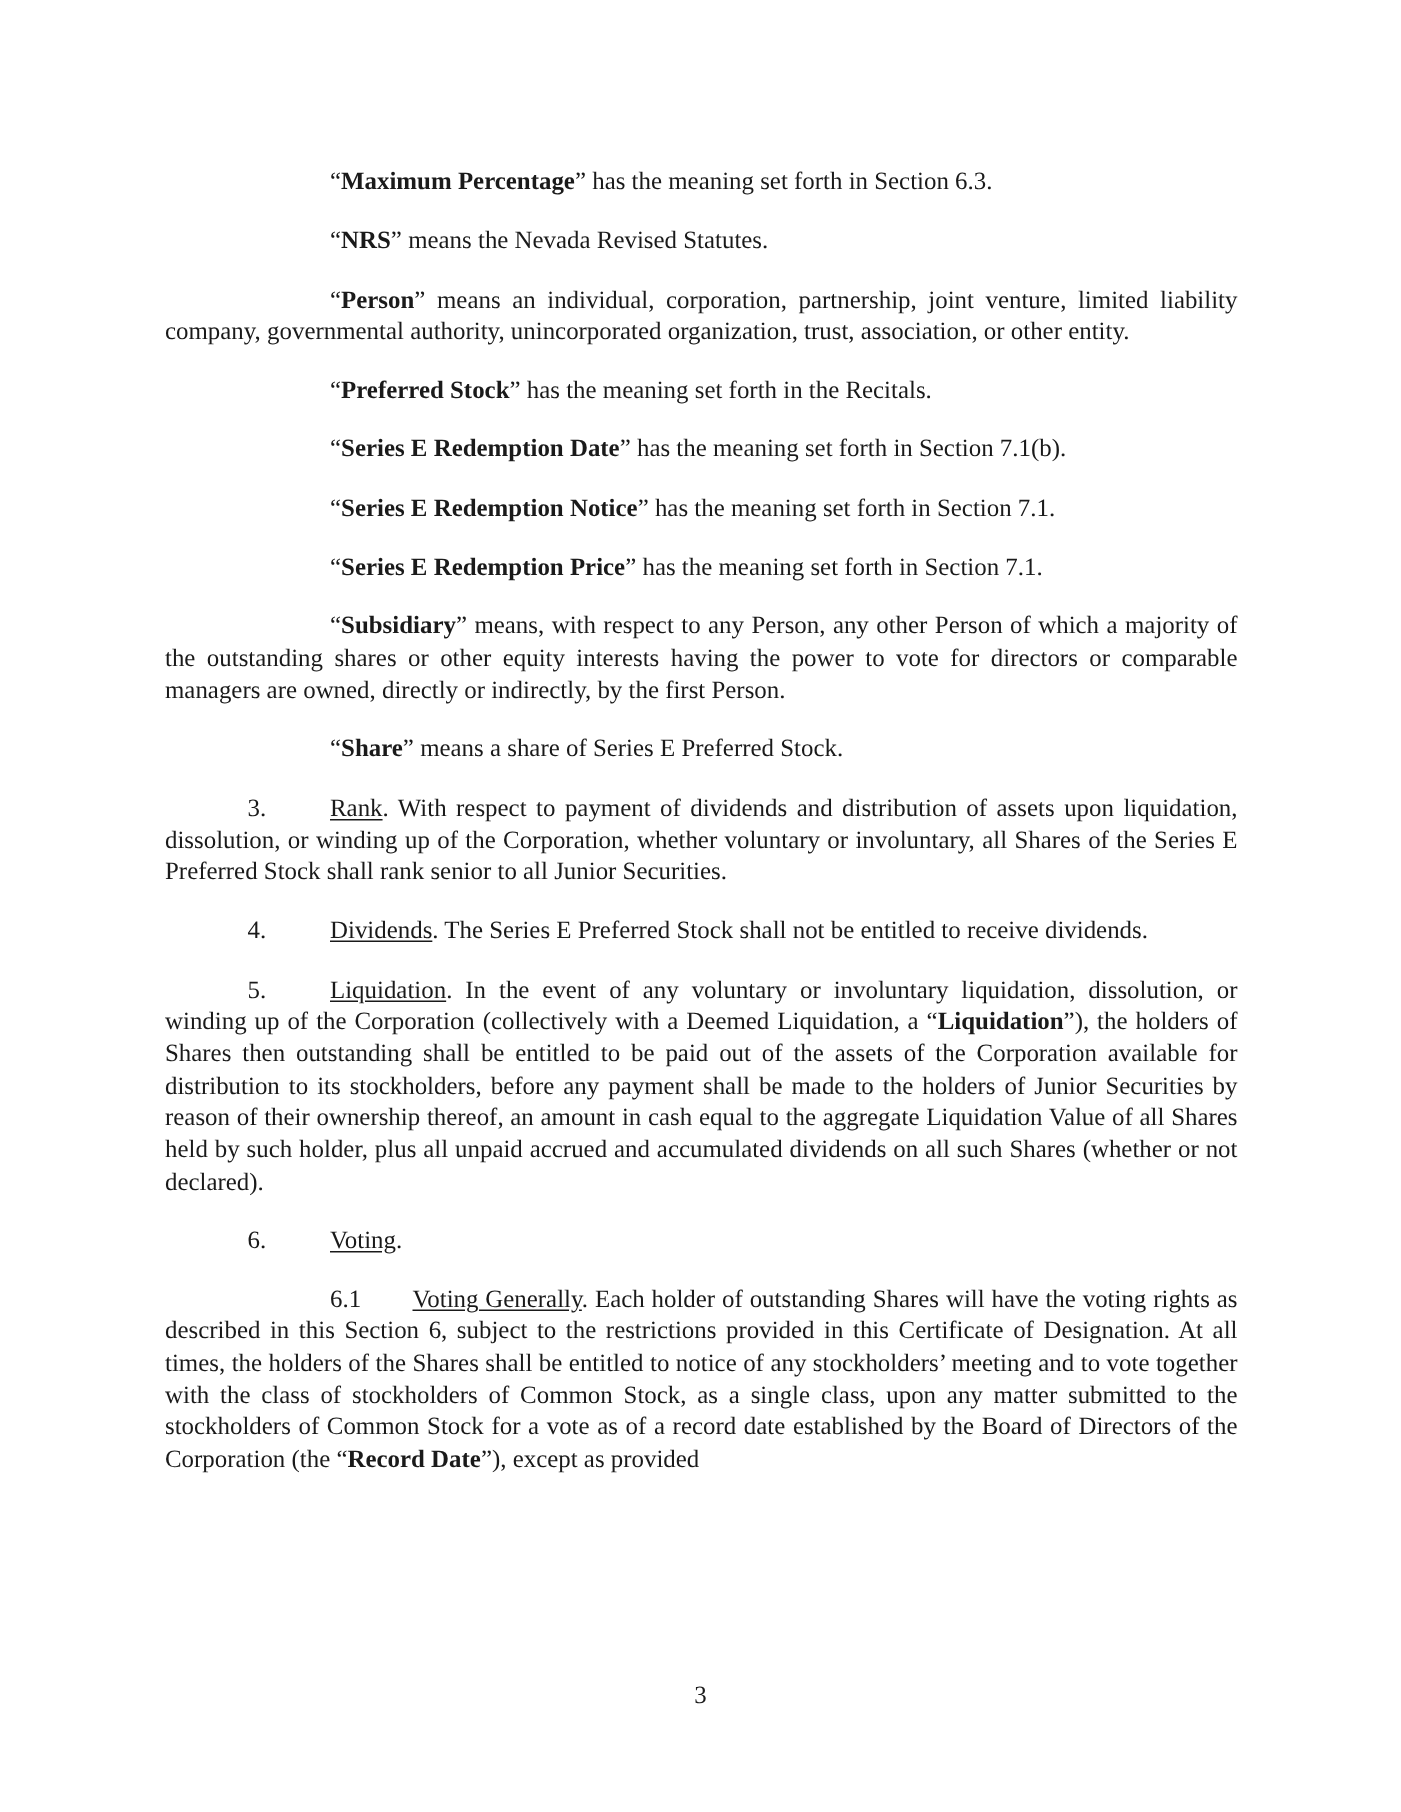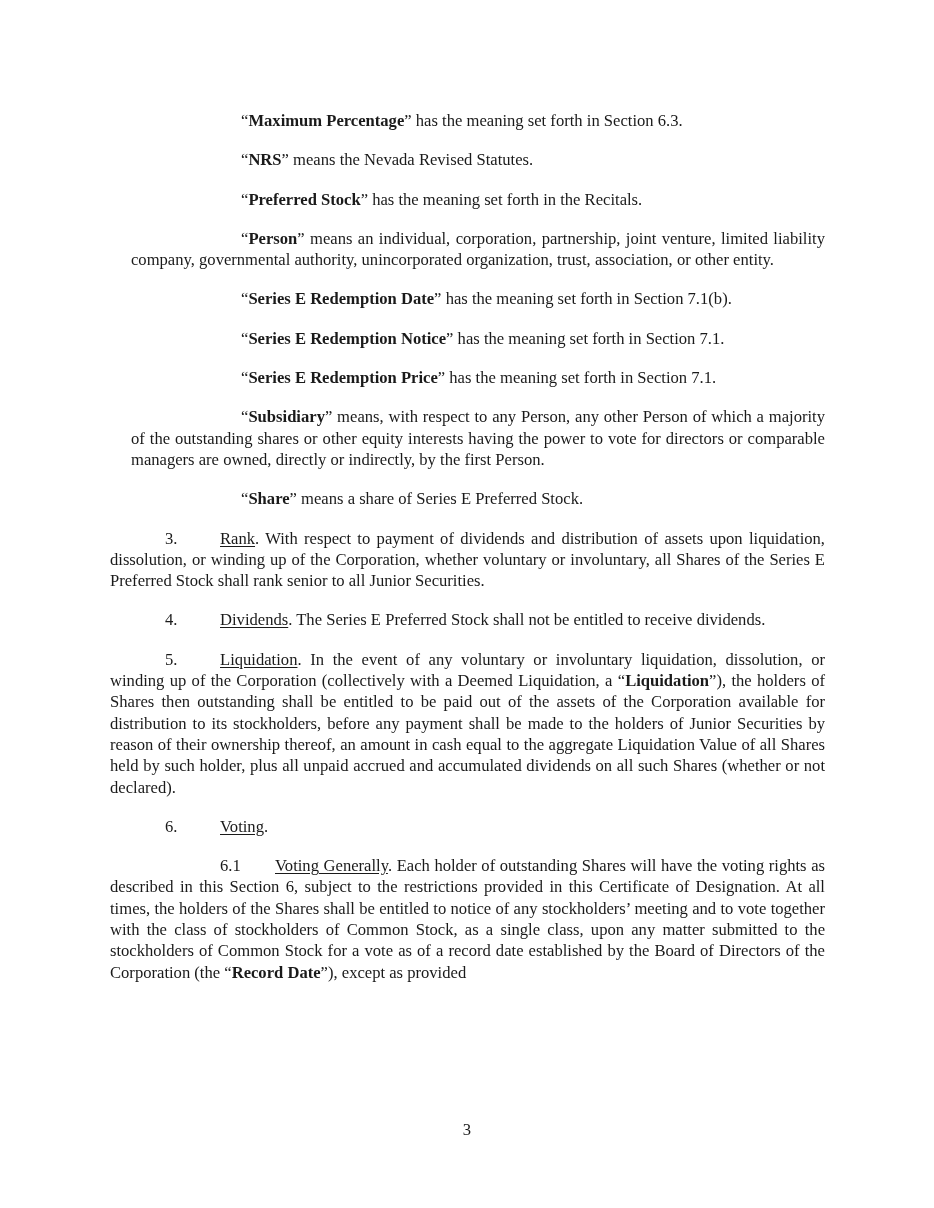--- a/index.html
+++ b/index.html
@@ -3,43 +3,43 @@
 <meta charset="utf-8">
 <style>
   html, body { margin: 0; padding: 0; background: #ffffff; }
   body { width: 934px; height: 1208px; position: relative; overflow: hidden; }
   .page {
     position: absolute; left: 110px; top: 110px; width: 715px;
     font-family: "Liberation Serif", "DejaVu Serif", serif;
     font-size: 16.6px; line-height: 21.3px; color: #1a1a1a;
   }
   .p { margin: 0 0 18px 0; text-align: justify; text-align-last: left; }
-  .p.def { text-indent: 110px; margin-left: 21px; }
+  .p.def { text-indent: 110px; }
   .p.num { text-indent: 55px; margin-top: 12px; }
   .p.sub { text-indent: 110px; }
   .n { display: inline-block; text-indent: 0; width: 55px; }
   .sn { display: inline-block; text-indent: 0; width: 55px; }
   b { font-weight: bold; }
   u { text-decoration: underline; text-underline-offset: 2px; }
   .hl { background: #d9d9d9; }
   .pageno {
     position: absolute; top: 1120px; left: 0; width: 934px; text-align: center;
     font-family: "Liberation Serif", "DejaVu Serif", serif; font-size: 16.6px; color: #1a1a1a;
   }
 </style>
 </head>
 <body>
 
 <div class="page">
 
   <div id="defs">
       <p class="p def"><span>“</span><b>Maximum Percentage</b><span>”</span><span> has the meaning set forth in Section 6.3.</span></p>
       <p class="p def"><span>“</span><b>NRS</b><span>”</span><span> means the Nevada Revised Statutes.</span></p>
+      <p class="p def"><span>“</span><b>Person</b><span>”</span><span> means an individual, corporation, partnership, joint venture, limited liability company, governmental authority, unincorporated organization, trust, association, or other entity.</span></p>
       <p class="p def"><span>“</span><b>Preferred Stock</b><span>”</span><span> has the meaning set forth in the Recitals.</span></p>
-      <p class="p def"><span>“</span><b>Person</b><span>”</span><span> means an individual, corporation, partnership, joint venture, limited liability company, governmental authority, unincorporated organization, trust, association, or other entity.</span></p>
       <p class="p def"><span>“</span><b>Series E Redemption Date</b><span>”</span><span> has the meaning set forth in Section 7.1(b).</span></p>
       <p class="p def"><span>“</span><b>Series E Redemption Notice</b><span>”</span><span> has the meaning set forth in Section 7.1.</span></p>
       <p class="p def"><span>“</span><b>Series E Redemption Price</b><span>”</span><span> has the meaning set forth in Section 7.1.</span></p>
       <p class="p def"><span>“</span><b>Subsidiary</b><span>”</span><span> means, with respect to any Person, any other Person of which a majority of the outstanding shares or other equity interests having the power to vote for directors or comparable managers are owned, directly or indirectly, by the first Person.</span></p>
       <p class="p def"><span>“</span><b>Share</b><span>”</span><span> means a share of Series E Preferred Stock.</span></p>
     </div>
 
   <p class="p num"><span class="n">3.</span><u>Rank</u><span>. With respect to payment of dividends and distribution of assets upon liquidation, dissolution, or winding up of the Corporation, whether voluntary or involuntary, all Shares of the Series E Preferred Stock shall rank senior to all Junior Securities.</span></p>
 
   <p class="p num"><span class="n">4.</span><u>Dividends</u><span>. The Series E Preferred Stock shall not be entitled to receive dividends.</span></p>

